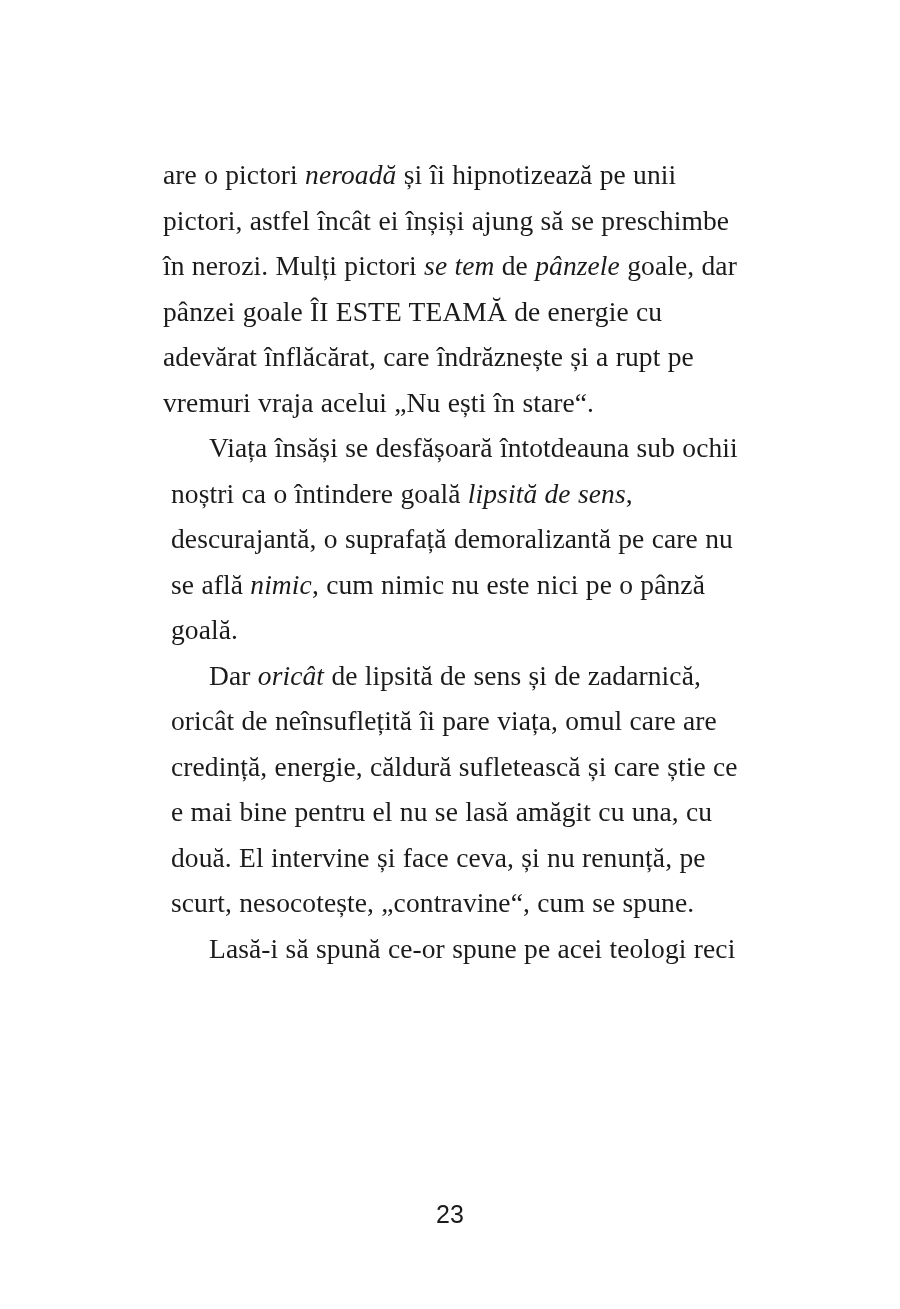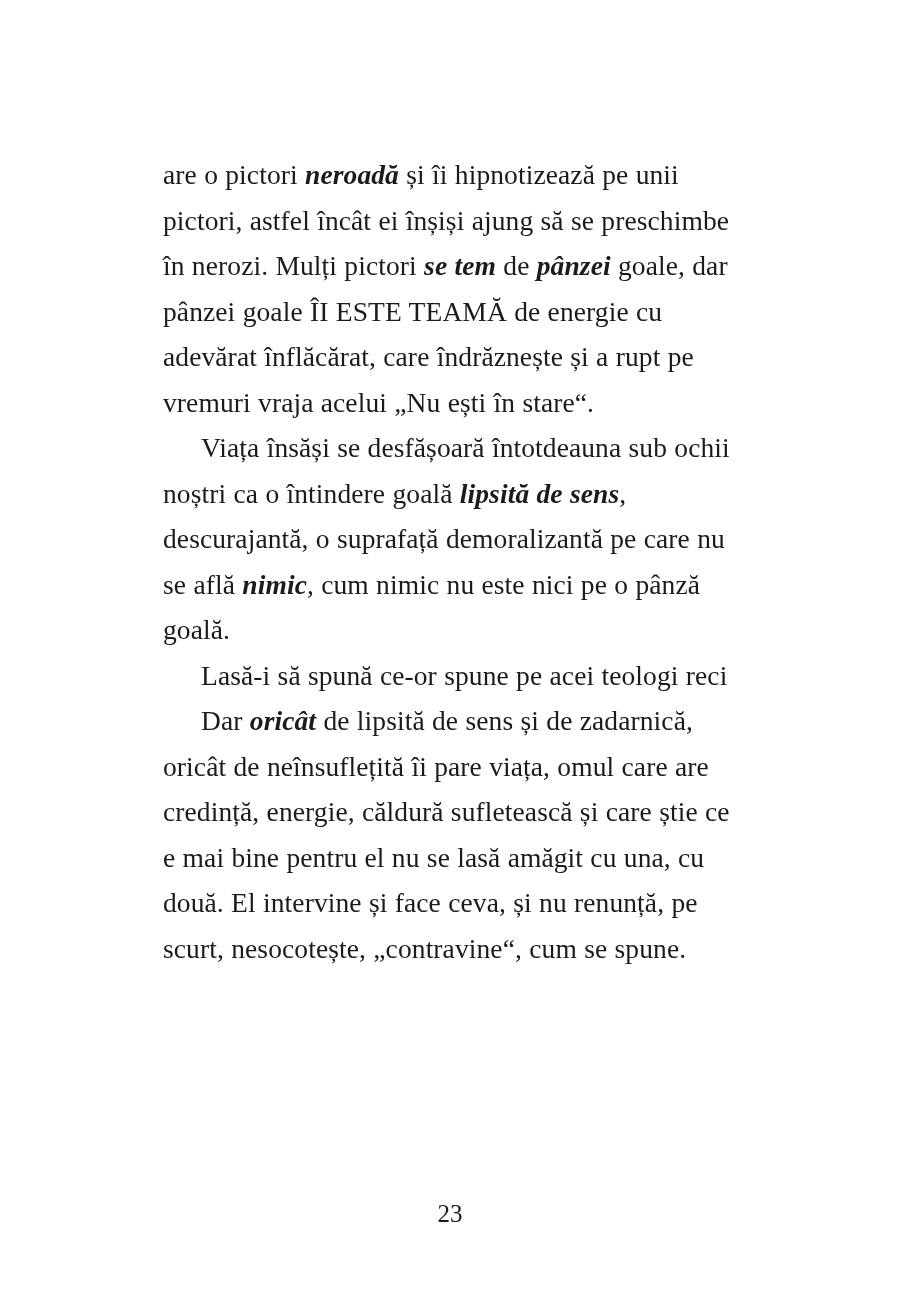--- a/index.html
+++ b/index.html
@@ -30,40 +30,40 @@
   .para {
     margin: 0;
     font-size: 27.5px;
     line-height: 45.5px;
     text-align: left;
     letter-spacing: 0.1px;
     word-spacing: 0.3px;
   }
   .para.indent {
     text-indent: 38px;
+    margin-left: 8px;
   }
   .para em {
     font-style: italic;
-    font-weight: bold;
   }
   .page-number {
     position: absolute;
     left: 0;
     right: 0;
     top: 1200px;
     text-align: center;
     font-size: 25px;
-    font-family: Liberation Serif, serif;
+    font-family: Liberation Sans, sans-serif;
     color: #1b1b1b;
   }
 </style>
 </head>
 <body>
 
 <div class="page">
   <div class="text-block" id="body-text">
-      <p class="para"><span>are o pictori </span><em>neroadă</em><span> și îi hipnotizează pe unii pictori, astfel încât ei înșiși ajung să se preschimbe în nerozi. Mulți pictori </span><em>se tem</em><span> de </span><em>pânzei</em><span> goale, dar pânzei goale ÎI ESTE TEAMĂ de energie cu adevărat înflăcărat, care îndrăznește și a rupt pe vremuri vraja acelui „Nu ești în stare“.</span></p>
+      <p class="para"><span>are o pictori </span><em>neroadă</em><span> și îi hipnotizează pe unii pictori, astfel încât ei înșiși ajung să se preschimbe în nerozi. Mulți pictori </span><em>se tem</em><span> de </span><em>pânzele</em><span> goale, dar pânzei goale ÎI ESTE TEAMĂ de energie cu adevărat înflăcărat, care îndrăznește și a rupt pe vremuri vraja acelui „Nu ești în stare“.</span></p>
       <p class="para indent"><span>Viața însăși se desfășoară întotdeauna sub ochii noștri ca o întindere goală </span><em>lipsită de sens</em><span>, descurajantă, o suprafață demoralizantă pe care nu se află </span><em>nimic</em><span>, cum nimic nu este nici pe o pânză goală.</span></p>
+      <p class="para indent"><span>Dar </span><em>oricât</em><span> de lipsită de sens și de zadarnică, oricât de neînsuflețită îi pare viața, omul care are credință, energie, căldură sufletească și care știe ce e mai bine pentru el nu se lasă amăgit cu una, cu două. El intervine și face ceva, și nu renunță, pe scurt, nesocotește, „contravine“, cum se spune.</span></p>
       <p class="para indent"><span>Lasă-i să spună ce-or spune pe acei teologi reci</span></p>
-      <p class="para indent"><span>Dar </span><em>oricât</em><span> de lipsită de sens și de zadarnică, oricât de neînsuflețită îi pare viața, omul care are credință, energie, căldură sufletească și care știe ce e mai bine pentru el nu se lasă amăgit cu una, cu două. El intervine și face ceva, și nu renunță, pe scurt, nesocotește, „contravine“, cum se spune.</span></p>
     </div>
   <div class="page-number">23</div>
 </div>
 
 </body></html>

